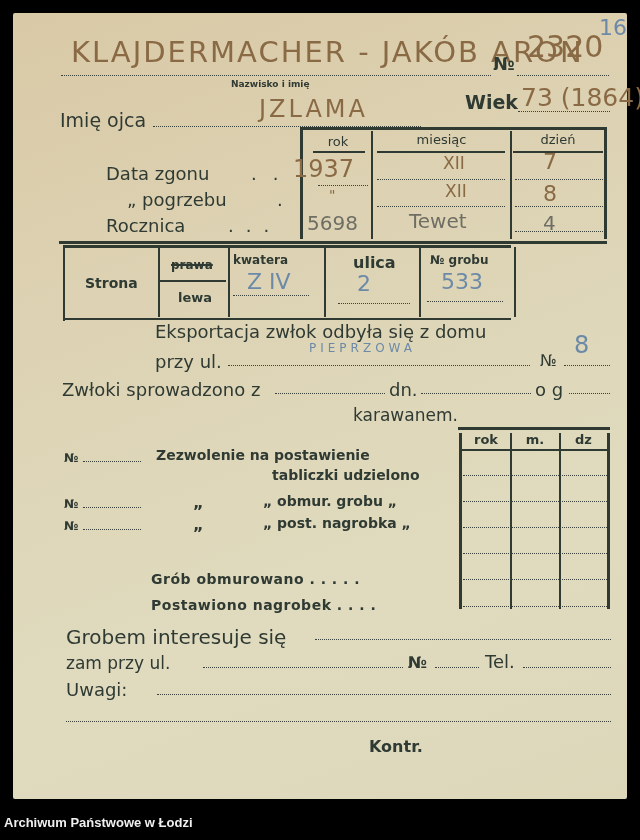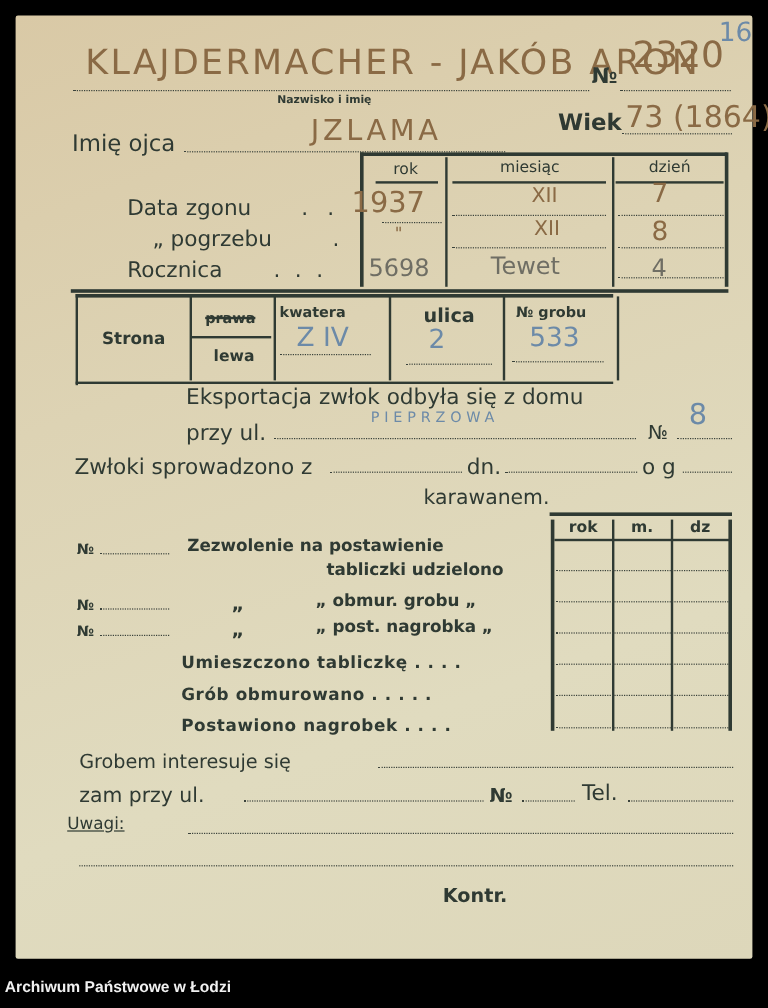--- a/index.html
+++ b/index.html
@@ -133,50 +133,49 @@
   <div class="abs ink bold" style="left:51px; top:484px; font-size:12px;">№</div>
   <div class="dots" style="left:70px; top:494px; width:58px;"></div>
   <div class="abs ink bold" style="left:180px; top:480px; font-size:16px;">„</div>
   <div class="abs ink bold" style="left:250px; top:480px; font-size:14px;">„ obmur. grobu „</div>
 
   <div class="abs ink bold" style="left:51px; top:506px; font-size:12px;">№</div>
   <div class="dots" style="left:70px; top:516px; width:58px;"></div>
   <div class="abs ink bold" style="left:180px; top:502px; font-size:16px;">„</div>
   <div class="abs ink bold" style="left:250px; top:502px; font-size:14px;">„ post. nagrobka „</div>
 
-  <div class="abs ink bold" style="left:138px; top:532px; font-size:14px; letter-spacing:0.5px;">Umieszczono tabliczkę . . . .</div>
   <div class="abs ink bold" style="left:138px; top:558px; font-size:14px; letter-spacing:0.5px;">Grób obmurowano . . . . .</div>
   <div class="abs ink bold" style="left:138px; top:584px; font-size:14px; letter-spacing:0.5px;">Postawiono nagrobek . . . .</div>
 
   <div class="rule" style="left:445px; top:414px; width:152px; height:3px;"></div>
   <div class="rule" style="left:446px; top:420px; width:3px; height:176px;"></div>
   <div class="rule" style="left:594px; top:420px; width:3px; height:176px;"></div>
   <div class="rule" style="left:449px; top:436px; width:146px; height:1.5px;"></div>
   <div class="rule" style="left:497px; top:420px; width:1.5px; height:176px;"></div>
   <div class="rule" style="left:546px; top:420px; width:1.5px; height:176px;"></div>
   <div class="cell-hdr bold" style="left:449px; top:419px; width:48px; font-size:13px;">rok</div>
   <div class="cell-hdr bold" style="left:498px; top:419px; width:48px; font-size:13px;">m.</div>
   <div class="cell-hdr bold" style="left:547px; top:419px; width:47px; font-size:13px;">dz</div>
   <div class="dots" style="left:450px; top:462px; width:144px;"></div>
   <div class="dots" style="left:450px; top:488px; width:144px;"></div>
   <div class="dots" style="left:450px; top:514px; width:144px;"></div>
   <div class="dots" style="left:450px; top:540px; width:144px;"></div>
   <div class="dots" style="left:450px; top:566px; width:144px;"></div>
   <div class="dots" style="left:450px; top:593px; width:144px;"></div>
 
-  <div class="abs ink" style="left:53px; top:612px; font-size:16px;">Grobem interesuje się</div>
+  <div class="abs ink" style="left:53px; top:612px; font-size:20px;">Grobem interesuje się</div>
   <div class="dots" style="left:302px; top:626px; width:296px;"></div>
 
   <div class="abs ink" style="left:53px; top:640px; font-size:17px;">zam przy ul.</div>
   <div class="dots" style="left:190px; top:654px; width:200px;"></div>
   <div class="abs ink bold" style="left:395px; top:640px; font-size:16px;">№</div>
   <div class="dots" style="left:422px; top:654px; width:44px;"></div>
   <div class="abs ink" style="left:472px; top:638px; font-size:18px;">Tel.</div>
   <div class="dots" style="left:510px; top:654px; width:88px;"></div>
 
-  <div class="abs ink" style="left:43px; top:666px; font-size:14px;text-decoration:underline;">Uwagi:</div>
+  <div class="abs ink" style="left:53px; top:666px; font-size:18px;">Uwagi:</div>
   <div class="dots" style="left:144px; top:681px; width:454px;"></div>
   <div class="dots" style="left:53px; top:708px; width:545px;"></div>
 
   <div class="abs ink bold" style="left:356px; top:724px; font-size:16px;">Kontr.</div>
 </div>
 
 <div class="footer">Archiwum Państwowe w Łodzi</div>
 
 </body></html>

